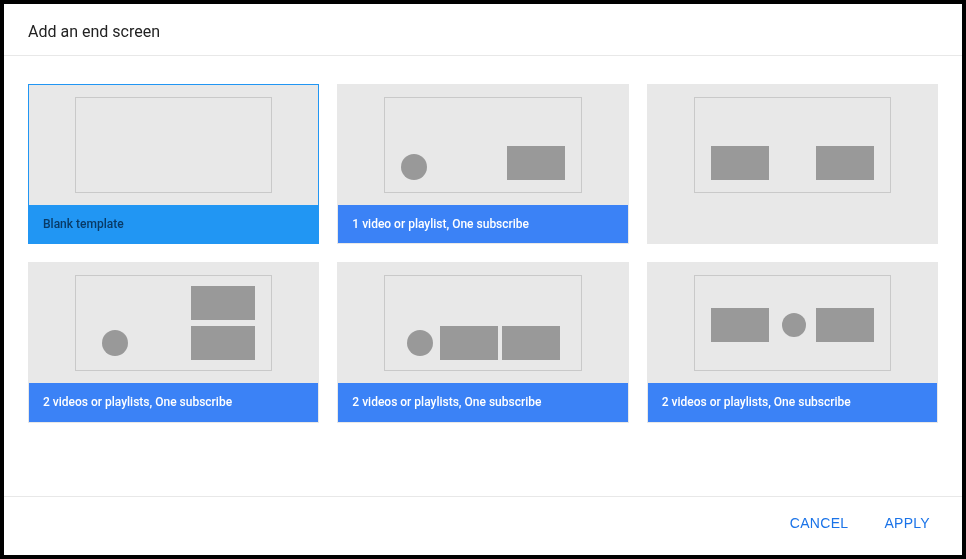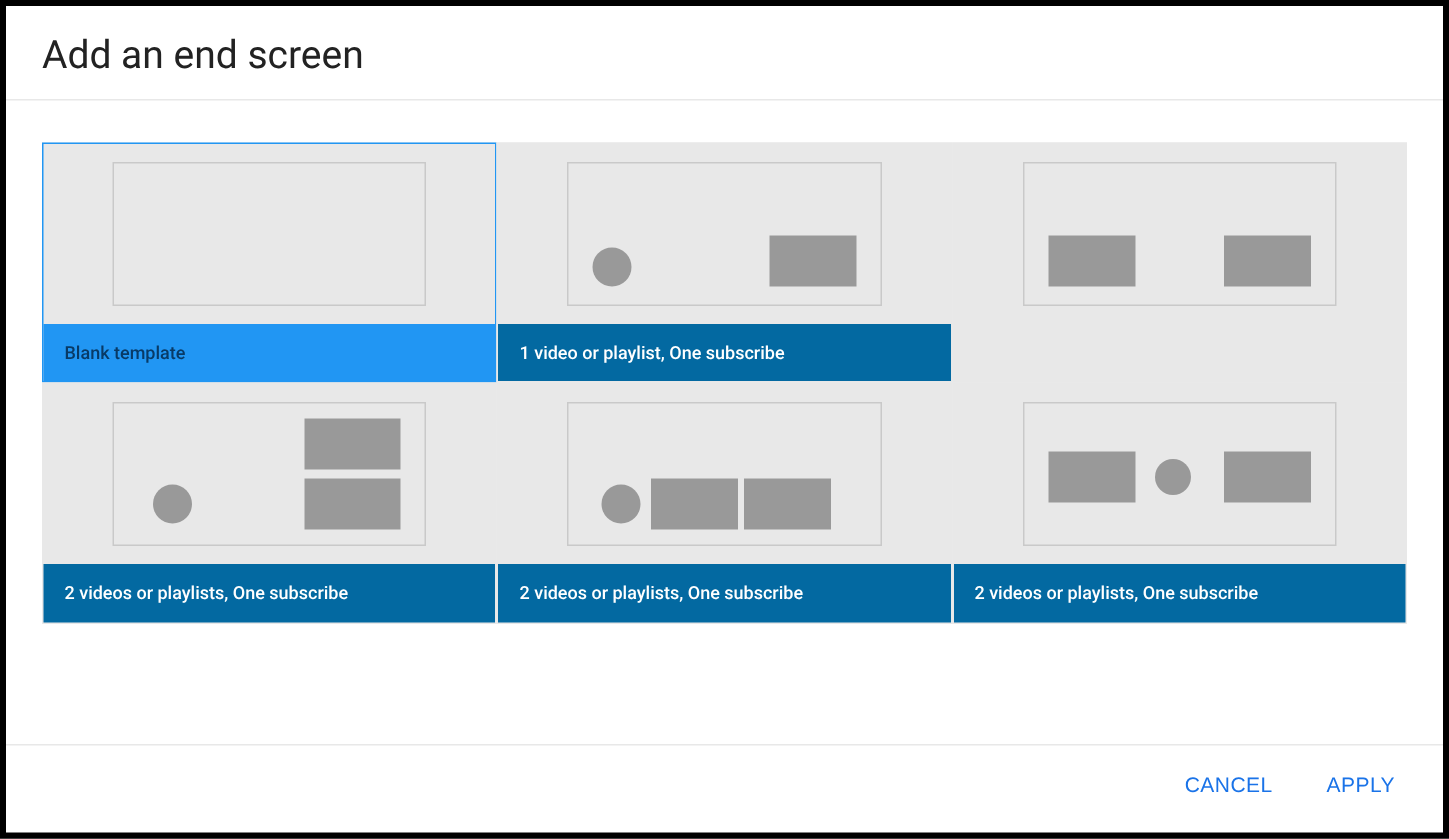--- a/index.html
+++ b/index.html
@@ -9,32 +9,33 @@
     top: 4px; left: 4px; right: 4px; bottom: 4px;
     background: #fff;
     display: flex;
     flex-direction: column;
   }
   .header {
     padding: 18px 24px 14px 24px;
     border-bottom: 1px solid #e8e8e8;
   }
   .header-title {
-    font-size: 26px;
+    font-size: 16px;
     font-weight: 400;
     color: #222;
   }
   .content {
     flex: 1;
     padding: 28px 24px 10px 24px;
     overflow: auto;
   }
   .grid {
     display: grid;
     grid-template-columns: repeat(3, 1fr);
+    gap: 18px;
   }
   .card {
     background: #e8e8e8;
     border: 1px solid #e8e8e8;
     cursor: pointer;
     display: flex;
     flex-direction: column;
   }
   .card.selected {
     border: 1px solid #2196f3;
@@ -43,21 +44,21 @@
   .preview-zone {
     height: 120px;
     position: relative;
   }
   .preview-frame {
     position: absolute;
     top: 12px; left: 46px; right: 46px; bottom: 12px;
     border: 1px solid #c9c9c9;
   }
   .card-label {
-    background: #0369a1;
+    background: #3b82f6;
     color: #fff;
     font-size: 12px;
     font-weight: 500;
     padding: 12px 14px;
     line-height: 1.2;
   }
   .card.selected .card-label {
     background: #2196f3;
     color: #083a66;
   }

